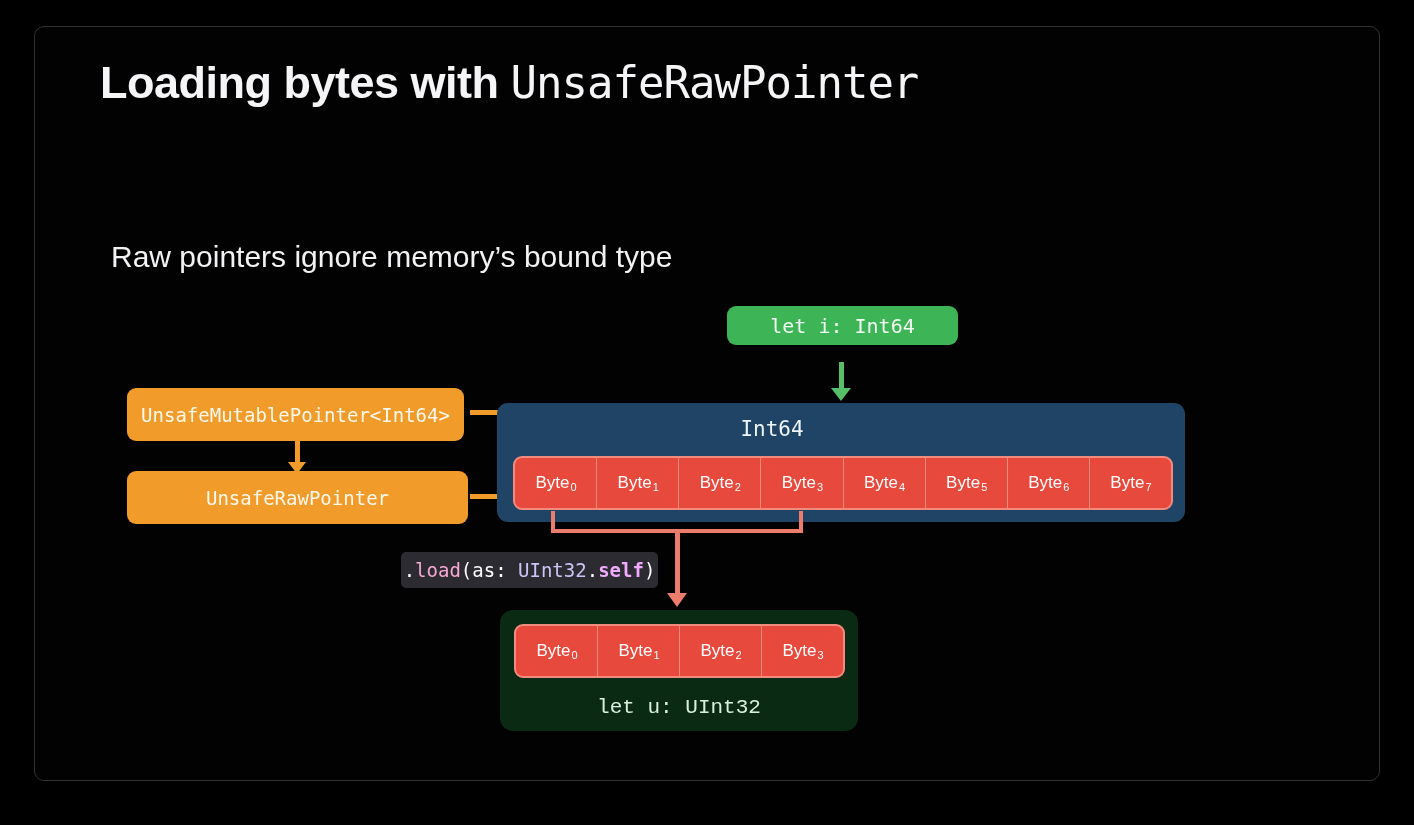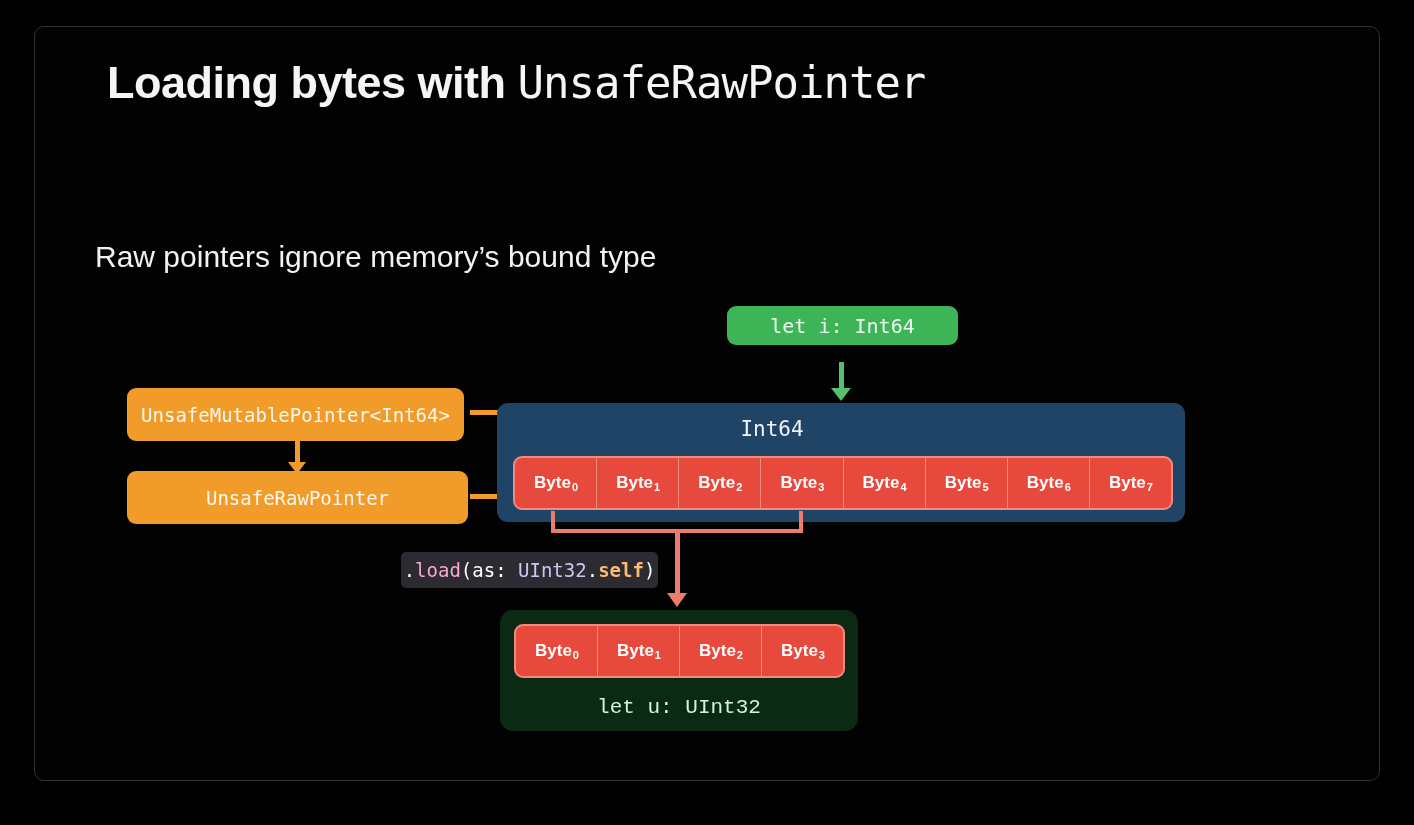--- a/index.html
+++ b/index.html
@@ -14,31 +14,31 @@
 
   .slide-frame {
     position: absolute; left: 34px; top: 26px;
     width: 1346px; height: 755px;
     background: #020202;
     border: 1px solid #313134;
     border-radius: 10px;
   }
 
   .page-title {
-    position: absolute; left: 107px; top: 57px;
+    position: absolute; left: 100px; top: 57px;
     font-size: 45px; font-weight: 700;
     letter-spacing: -0.5px;
     white-space: nowrap;
   }
   .page-title .title-mono {
     font-family: "DejaVu Sans Mono", monospace;
     font-weight: 400; font-size: 44px; letter-spacing: -1px;
   }
   .subtitle {
-    position: absolute; left: 95px; top: 240px;
+    position: absolute; left: 111px; top: 240px;
     font-size: 30px; font-weight: 400; color: #f2f2f4;
   }
 
   
   .cbox {
     position: absolute; display: flex;
     align-items: center; justify-content: center;
     font-family: "DejaVu Sans Mono", monospace;
     white-space: pre;
   }
@@ -76,21 +76,21 @@
     position: absolute; display: flex;
     background: #e8493d;
     border: 2px solid #f08b7e;
     border-radius: 9px;
     overflow: hidden;
   }
   .byte-row-8 { left: 513px; top: 456px; width: 660px; height: 54px; }
   .byte-row-4 { left: 514px; top: 624px; width: 331px; height: 54px; }
   .byte-cell {
     flex: 1 1 0; display: flex; align-items: center; justify-content: center;
-    color: #ffffff; font-size: 17px; font-weight: 700;
+    color: #ffffff; font-size: 17px; font-weight: 400;
     border-left: 1.5px solid #f08b7e;
   }
   .byte-cell:first-child { border-left: none; }
   .byte-cell sub {
     font-size: 11px; line-height: 1;
     vertical-align: baseline; position: relative; top: 4px; left: 1px;
   }
 
   
   .stem { position: absolute; }
@@ -138,21 +138,21 @@
     position: absolute; left: 401px; top: 552px;
     width: 257px; height: 36px;
     background: #2c2b31; border-radius: 5px;
     display: flex; align-items: center; justify-content: center;
     font-family: "DejaVu Sans Mono", monospace;
     font-size: 19px; white-space: pre;
   }
   .seg-plain   { color: #ffffff; }
   .seg-keyword { color: #f9a8d4; }
   .seg-type    { color: #cdc4f7; }
-  .seg-self    { color: #fdba74; font-weight: 700; }
+  .seg-self    { color: #f0abfc; font-weight: 700; }
 
   
   .uint32-container {
     position: absolute; left: 500px; top: 610px;
     width: 358px; height: 121px;
     background: #0b2a14; border-radius: 13px;
   }
   .let-u-label {
     position: absolute; left: 500px; top: 679px; width: 358px; height: 56px;
     display: flex; align-items: center; justify-content: center;

